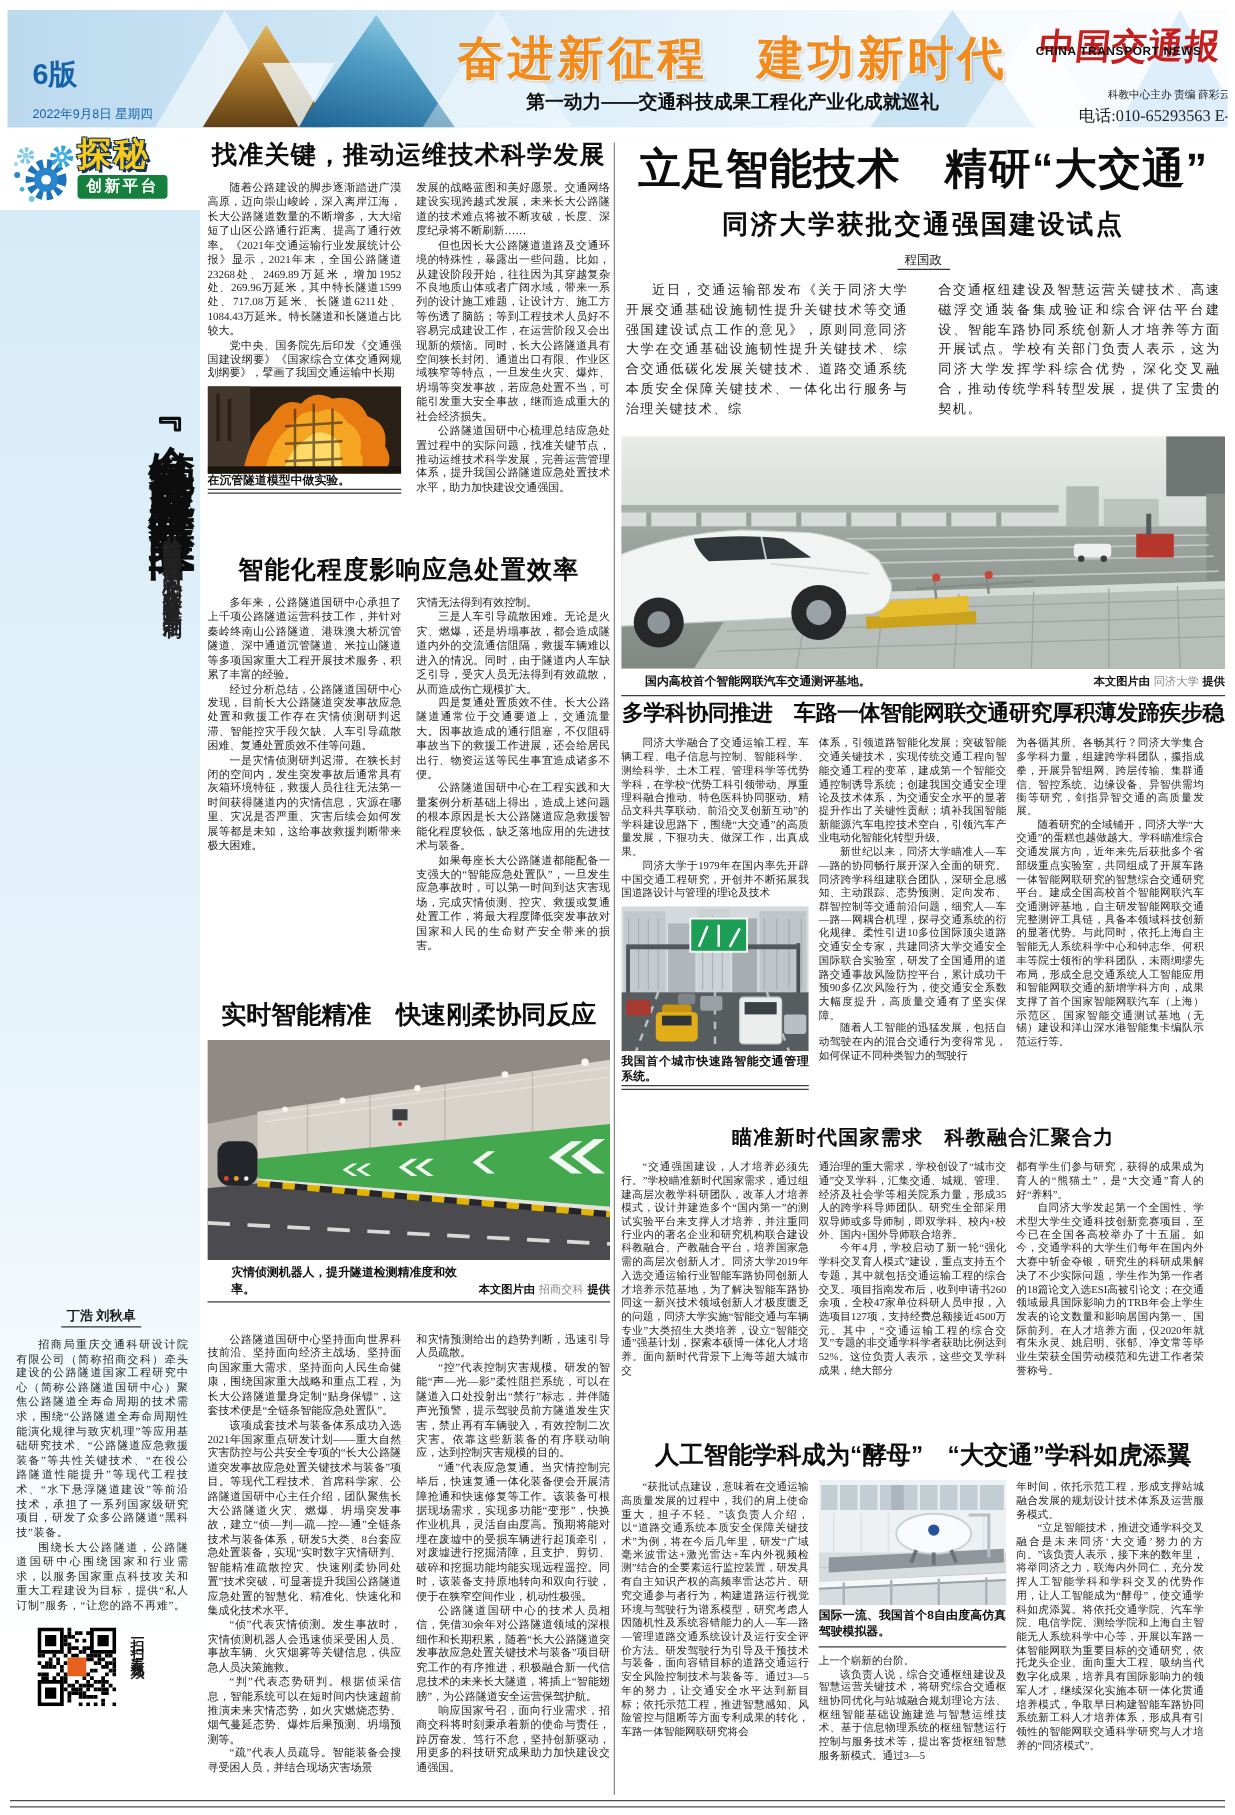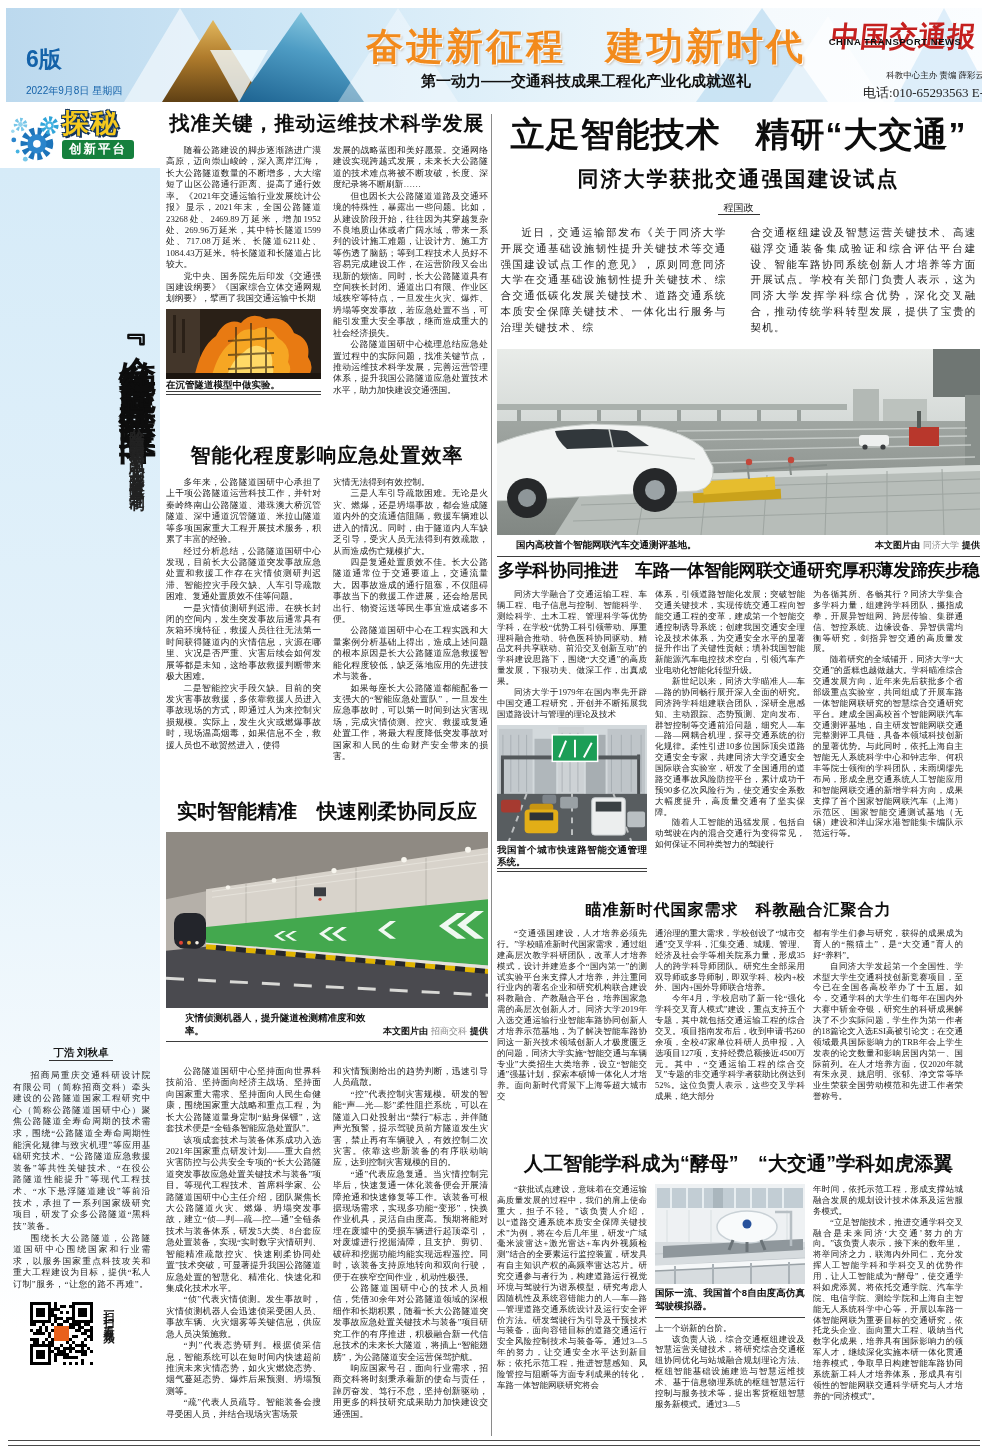--- a/index.html
+++ b/index.html
@@ -356,21 +356,20 @@
     </div>
   </div>
 
   <div class="a2">
     <div class="atitle">智能化程度影响应急处置效率</div>
     <div class="cols">
       <div class="col bodytext">
         <p>多年来，公路隧道国研中心承担了上千项公路隧道运营科技工作，并针对秦岭终南山公路隧道、港珠澳大桥沉管隧道、深中通道沉管隧道、米拉山隧道等多项国家重大工程开展技术服务，积累了丰富的经验。</p>
         <p>经过分析总结，公路隧道国研中心发现，目前长大公路隧道突发事故应急处置和救援工作存在灾情侦测研判迟滞、智能控灾手段欠缺、人车引导疏散困难、复通处置质效不佳等问题。</p>
         <p>一是灾情侦测研判迟滞。在狭长封闭的空间内，发生突发事故后通常具有灰箱环境特征，救援人员往往无法第一时间获得隧道内的灾情信息，灾源在哪里、灾况是否严重、灾害后续会如何发展等都是未知，这给事故救援判断带来极大困难。</p>
-        <p>二是智能控灾手段欠缺。目前的突发灾害事故救援，多依靠救援人员进入事故现场的方式，即通过人为来控制灾损规模。实际上，发生火灾或燃爆事故时，现场温高烟毒，如果信息不全，救援人员也不敢贸然进入，使得</p>
       </div>
       <div class="col bodytext">
         <p class="cont">灾情无法得到有效控制。</p>
         <p>三是人车引导疏散困难。无论是火灾、燃爆，还是坍塌事故，都会造成隧道内外的交流通信阻隔，救援车辆难以进入的情况。同时，由于隧道内人车缺乏引导，受灾人员无法得到有效疏散，从而造成伤亡规模扩大。</p>
         <p>四是复通处置质效不佳。长大公路隧道通常位于交通要道上，交通流量大。因事故造成的通行阻塞，不仅阻碍事故当下的救援工作进展，还会给居民出行、物资运送等民生事宜造成诸多不便。</p>
         <p>公路隧道国研中心在工程实践和大量案例分析基础上得出，造成上述问题的根本原因是长大公路隧道应急救援智能化程度较低，缺乏落地应用的先进技术与装备。</p>
         <p>如果每座长大公路隧道都能配备一支强大的“智能应急处置队”，一旦发生应急事故时，可以第一时间到达灾害现场，完成灾情侦测、控灾、救援或复通处置工作，将最大程度降低突发事故对国家和人民的生命财产安全带来的损害。</p>
       </div>
     </div>
   </div>

